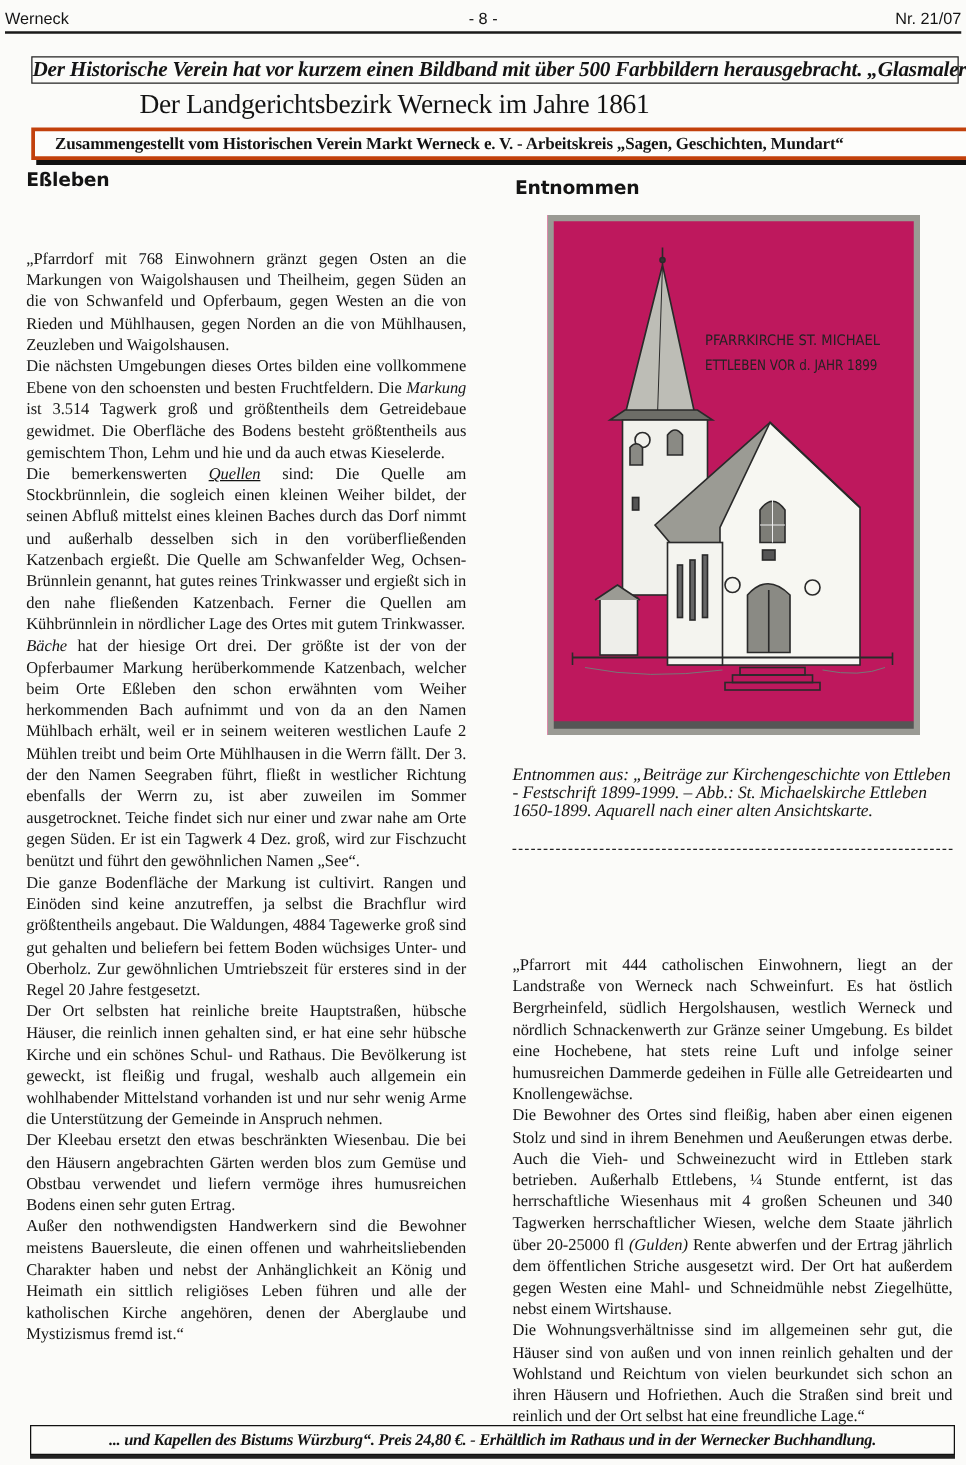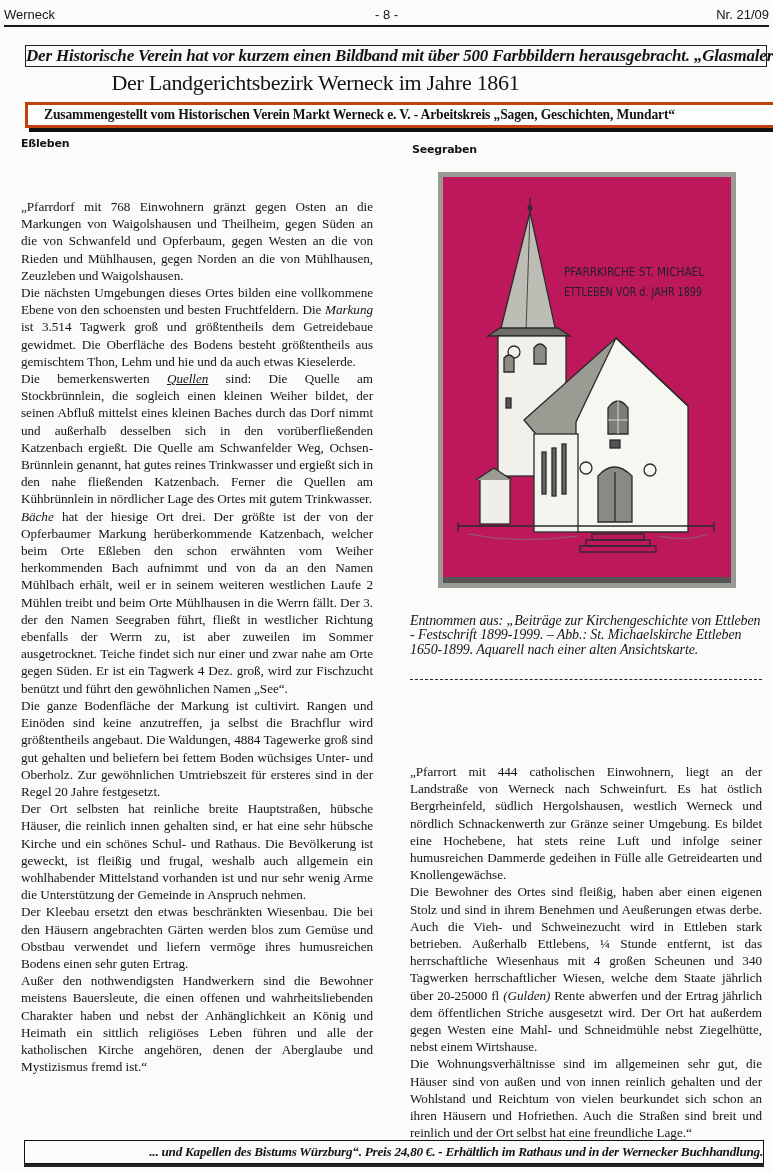--- a/index.html
+++ b/index.html
@@ -22,65 +22,65 @@
   .maintitle { left:0; top:64px; width:631px; text-align:center; font-size:22px; line-height:38px;
     letter-spacing:-0.3px; white-space:nowrap; }
   .subbox { left:25px; top:102px; width:738px; height:20px; border:3px solid #c2410c;
     box-shadow:4px 4px 0 #111; font-weight:bold; font-size:13.6px; text-align:left; line-height:20px;
     white-space:nowrap; letter-spacing:-0.15px; background:#fdfdfb;padding-left:16px; }
 
   .col { font-size:13.2px; line-height:17.2px; text-align:justify; letter-spacing:-0.05px; }
   .col p { margin:0; }
   .leftcol { left:21px; top:155px; width:352px;margin-top:43px; }
   .rightcol { left:410px; top:763px; width:352px; }
-  .heading { font-family:"DejaVu Sans", sans-serif; font-weight:bold; font-size:11px;
+  .heading { font-family:"DejaVu Sans", sans-serif; font-weight:bold; font-size:15px;
     line-height:18px; letter-spacing:-0.2px; }
   .lhead { left:21px; top:135px; }
   .rhead { left:412px; top:141px; }
 
   .frame { left:438px; top:172px; width:298px; height:416px; background:#be185d;
     box-shadow: inset 0 0 0 5px #9a9a94, inset 0 -9px 0 2px #555; }
   .frame svg { position:absolute; left:0; top:0; }
 
   .caption { left:410px; top:614px; width:355px; font-style:italic; font-size:14px;
     line-height:14.4px; letter-spacing:-0.1px; }
   .dashrule { left:410px; top:679px; width:352px; border-top:1.5px dashed #222; height:0; }
 
   .botbox { left:24px; top:1140px; width:738px; height:22px; border:1px solid #111;
-    box-shadow:0 3px 0 #222; font-style:italic; font-weight:bold; font-size:13.2px; text-align:right;
+    box-shadow:0 3px 0 #222; font-style:italic; font-weight:bold; font-size:13.2px; text-align:center;
     line-height:22px; white-space:nowrap; letter-spacing:-0.25px; }
   i { font-style:italic; }
   u.q { text-decoration:underline; font-style:italic; }
 </style>
 </head>
 <body>
 
 <div class="abs runhead">
   <span class="l">Werneck</span>
   <span class="c">- 8 -</span>
-  <span class="r">Nr. 21/09</span>
+  <span class="r">Nr. 21/07</span>
 </div>
 
 <div class="abs topbox">Der Historische Verein hat vor kurzem einen Bildband mit über 500 Farbbildern herausgebracht. „Glasmalereien in Kirchen..</div>
 <div class="abs maintitle">Der Landgerichtsbezirk Werneck im Jahre 1861</div>
 <div class="abs subbox">Zusammengestellt vom Historischen Verein Markt Werneck e. V. - Arbeitskreis „Sagen, Geschichten, Mundart“</div>
 
 <div class="abs heading lhead">Eßleben</div>
 <div class="abs col leftcol">
   <p><span>„Pfarrdorf mit 768 Einwohnern gränzt gegen Osten an die Markungen von Waigolshausen und Theilheim, gegen Süden an die von Schwanfeld und Opferbaum, gegen Westen an die von Rieden und Mühlhausen, gegen Norden an die von Mühlhausen, Zeuzleben und Waigolshausen.</span></p>
   <p><span>Die nächsten Umgebungen dieses Ortes bilden eine vollkommene Ebene von den schoensten und besten Fruchtfeldern. Die </span><i>Markung</i><span> ist 3.514 Tagwerk groß und größtentheils dem Getreidebaue gewidmet. Die Oberfläche des Bodens besteht größtentheils aus gemischtem Thon, Lehm und hie und da auch etwas Kieselerde.</span></p>
   <p><span>Die bemerkenswerten </span><u class="q">Quellen</u><span> sind: Die Quelle am Stockbrünnlein, die sogleich einen kleinen Weiher bildet, der seinen Abfluß mittelst eines kleinen Baches durch das Dorf nimmt und außerhalb desselben sich in den vorüberfließenden Katzenbach ergießt. Die Quelle am Schwanfelder Weg, Ochsen-Brünnlein genannt, hat gutes reines Trinkwasser und ergießt sich in den nahe fließenden Katzenbach. Ferner die Quellen am Kühbrünnlein in nördlicher Lage des Ortes mit gutem Trinkwasser.</span></p>
   <p><i>Bäche</i><span> hat der hiesige Ort drei. Der größte ist der von der Opferbaumer Markung herüberkommende Katzenbach, welcher beim Orte Eßleben den schon erwähnten vom Weiher herkommenden Bach aufnimmt und von da an den Namen Mühlbach erhält, weil er in seinem weiteren westlichen Laufe 2 Mühlen treibt und beim Orte Mühlhausen in die Werrn fällt. Der 3. der den Namen Seegraben führt, fließt in westlicher Richtung ebenfalls der Werrn zu, ist aber zuweilen im Sommer ausgetrocknet. Teiche findet sich nur einer und zwar nahe am Orte gegen Süden. Er ist ein Tagwerk 4 Dez. groß, wird zur Fischzucht benützt und führt den gewöhnlichen Namen „See“.</span></p>
   <p><span>Die ganze Bodenfläche der Markung ist cultivirt. Rangen und Einöden sind keine anzutreffen, ja selbst die Brachflur wird größtentheils angebaut. Die Waldungen, 4884 Tagewerke groß sind gut gehalten und beliefern bei fettem Boden wüchsiges Unter- und Oberholz. Zur gewöhnlichen Umtriebszeit für ersteres sind in der Regel 20 Jahre festgesetzt.</span></p>
   <p><span>Der Ort selbsten hat reinliche breite Hauptstraßen, hübsche Häuser, die reinlich innen gehalten sind, er hat eine sehr hübsche Kirche und ein schönes Schul- und Rathaus. Die Bevölkerung ist geweckt, ist fleißig und frugal, weshalb auch allgemein ein wohlhabender Mittelstand vorhanden ist und nur sehr wenig Arme die Unterstützung der Gemeinde in Anspruch nehmen.</span></p>
   <p><span>Der Kleebau ersetzt den etwas beschränkten Wiesenbau. Die bei den Häusern angebrachten Gärten werden blos zum Gemüse und Obstbau verwendet und liefern vermöge ihres humusreichen Bodens einen sehr guten Ertrag.</span></p>
   <p><span>Außer den nothwendigsten Handwerkern sind die Bewohner meistens Bauersleute, die einen offenen und wahrheitsliebenden Charakter haben und nebst der Anhänglichkeit an König und Heimath ein sittlich religiöses Leben führen und alle der katholischen Kirche angehören, denen der Aberglaube und Mystizismus fremd ist.“</span></p>
 </div>
 
-<div class="abs heading rhead">Seegraben</div>
+<div class="abs heading rhead">Entnommen</div>
 
 <div class="abs frame">
   <svg width="298" height="416" viewBox="0 0 298 416">
     <g stroke="#2a2a2a" fill="none" stroke-width="1.3">
 
       <path d="M92 40 L62 160 L118 160 Z" fill="#bdbdb6"></path>
       <path d="M92 40 L88 160" stroke-width="0.8"></path>
       <line x1="92" y1="40" x2="92" y2="26"></line>
       <circle cx="92" cy="36" r="2" fill="#333"></circle>
       <path d="M50 164 L62 156 L120 156 L132 164 Z" fill="#6d6d67"></path>

